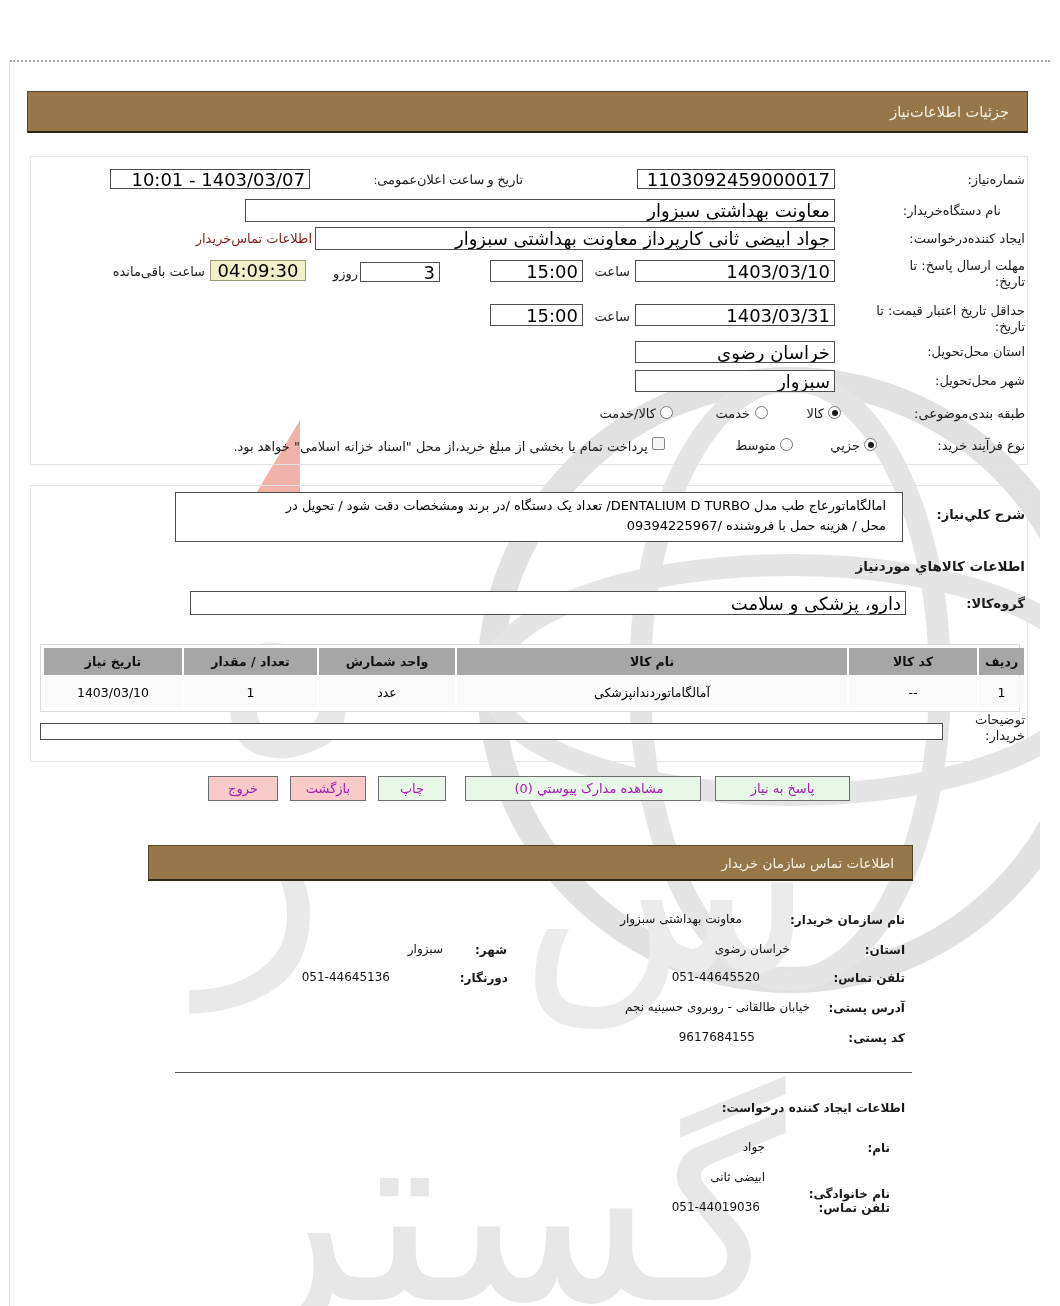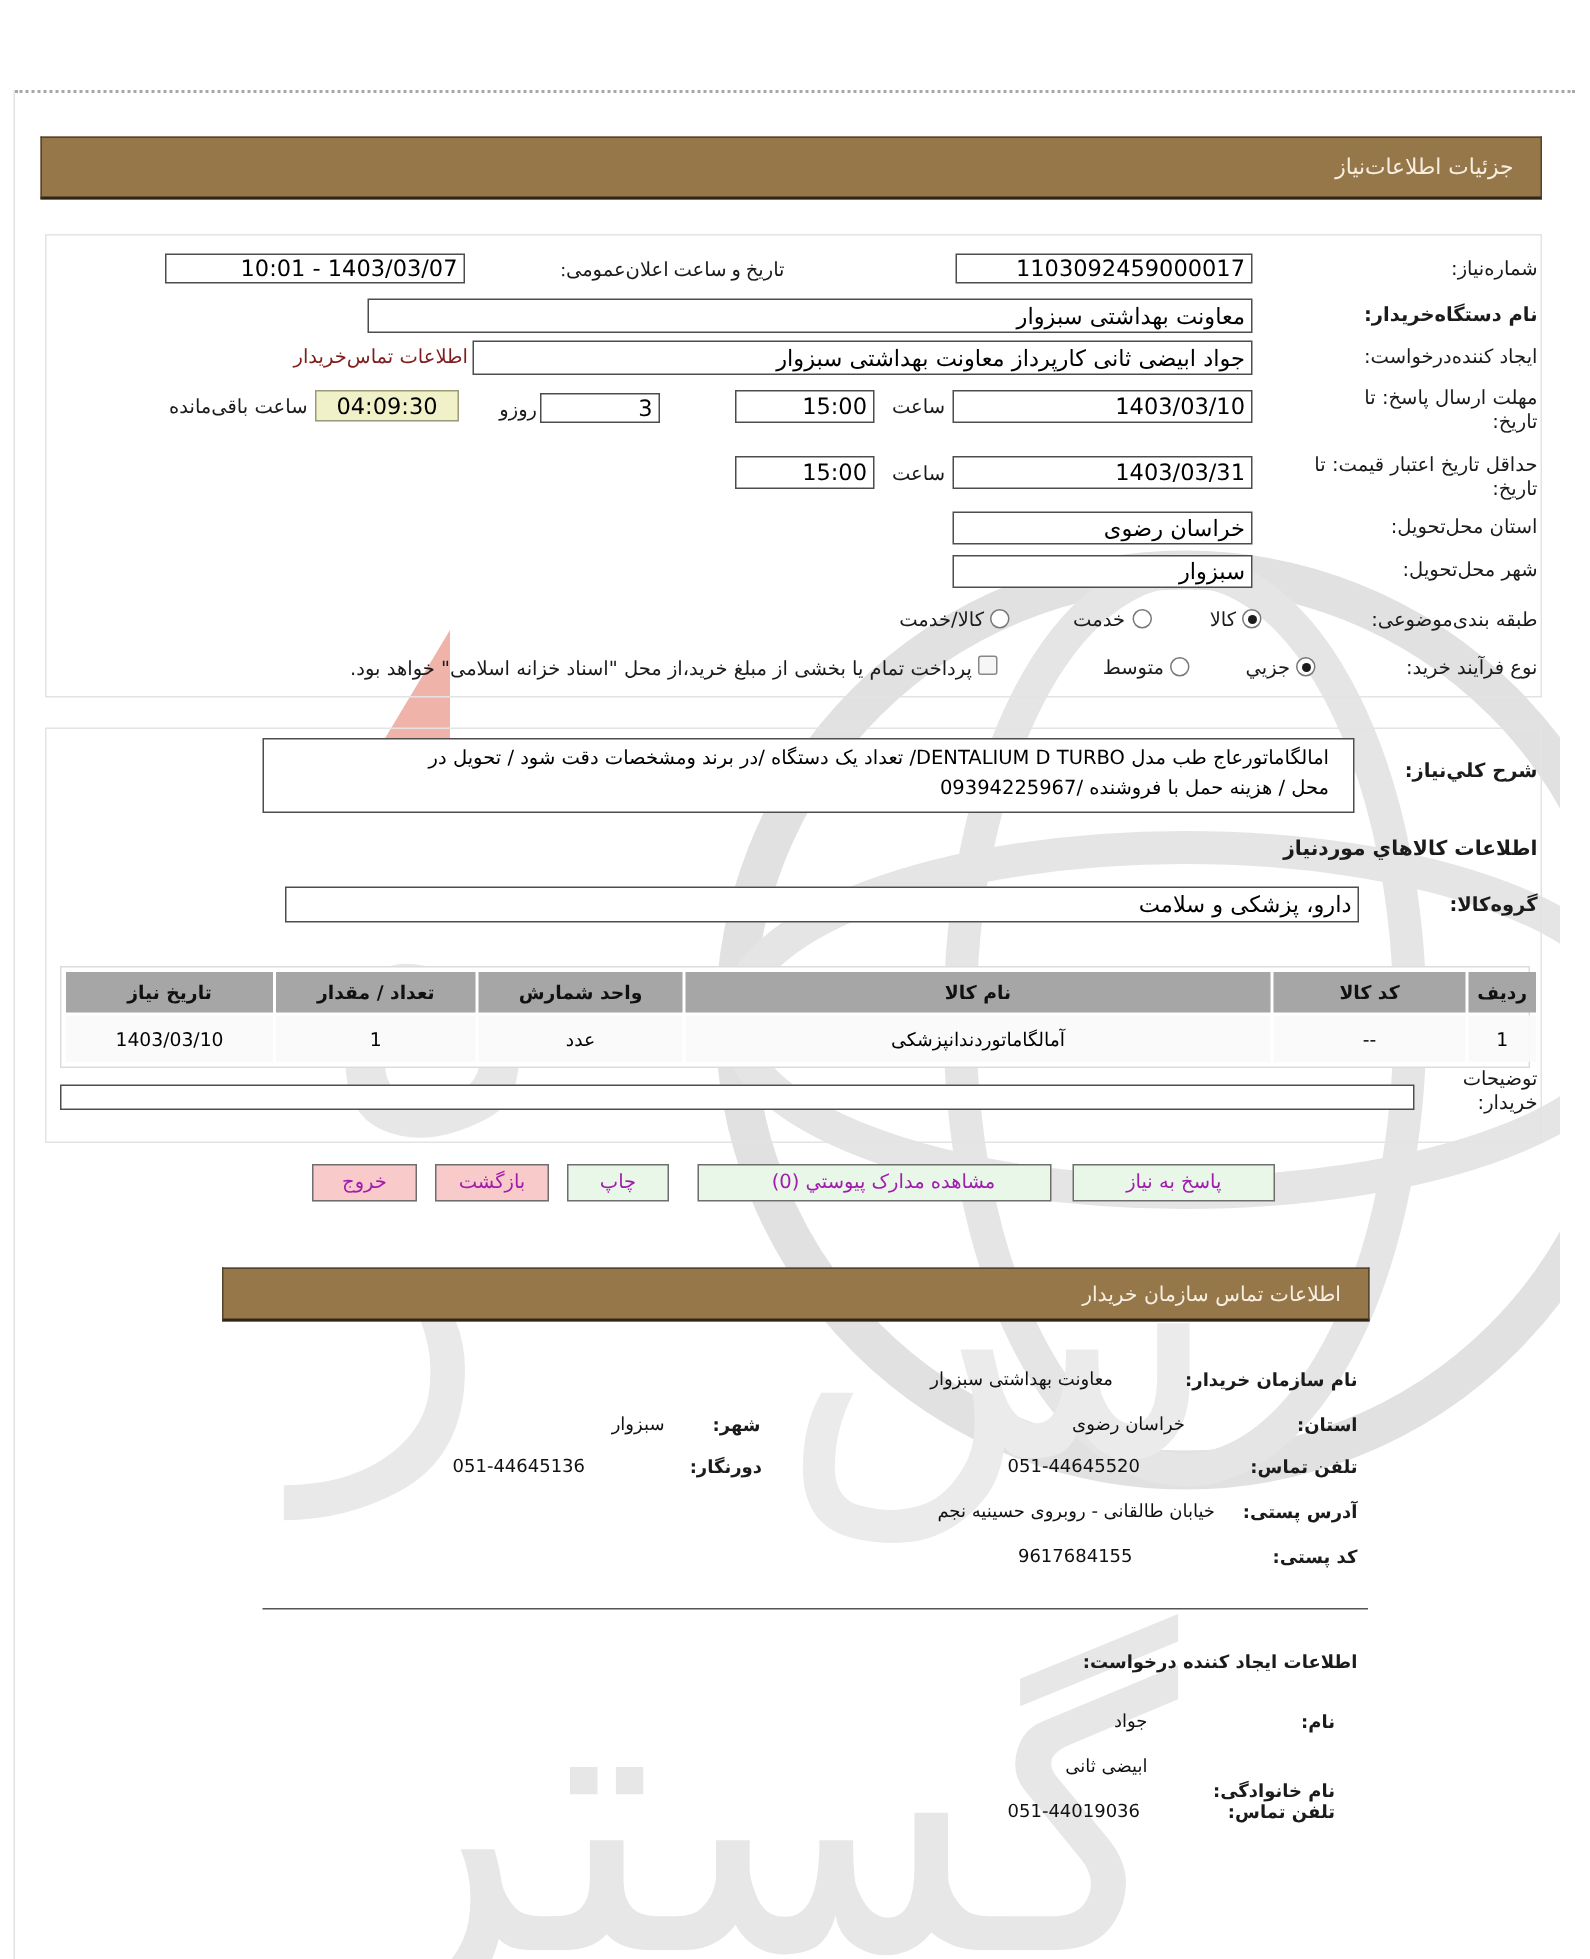--- a/index.html
+++ b/index.html
@@ -13,21 +13,21 @@
   .brownbar{background:#96774a;border:1px solid #55452a;border-bottom:2px solid #2e2618;color:#f7f0e2;
             direction:rtl;text-align:right;padding:0 18px;display:flex;align-items:center;justify-content:flex-start;
             font-size:14.5px;z-index:2;}
   
   .section{border:1px solid #e3e3e3;background:transparent;z-index:1;}
   
   .lbl{direction:rtl;text-align:right;font-size:13px;color:#1b1b1b;line-height:16px;z-index:3;}
   .lbl.b{font-weight:bold;}
   .lbl.small{font-size:12px;}
   
-  .ibox{border:1px solid #4d4d4d;background:#fff;font-family:"DejaVu Sans",sans-serif;font-size:15px;
+  .ibox{border:1px solid #4d4d4d;background:#fff;font-family:"DejaVu Sans",sans-serif;font-size:18px;
         padding:1px 4px;z-index:3;box-sizing:border-box;}
   .ibox.rtl{direction:rtl;text-align:right;}
   .ibox.num{direction:ltr;text-align:right;}
   .ibox.beige{background:#f0f0c9;border-color:#9a9a77;text-align:center;}
   .multibox{border:1px solid #4d4d4d;background:#fff;direction:rtl;text-align:right;font-size:13px;
             line-height:20px;padding:3px 16px;z-index:3;}
   
   .radio{width:13px;height:13px;border:1px solid #777;border-radius:50%;background:#fff;z-index:3;}
   .radio.checked::after{content:"";display:block;width:6px;height:6px;border-radius:50%;background:#1c1c1c;margin:2.5px auto;}
   .checkbox{width:13px;height:13px;border:1px solid #888;background:#f6f6f6;border-radius:2px;z-index:3;}
@@ -74,21 +74,21 @@
     <span>جزئیات اطلاعات‌نیاز</span>
   </div>
 
   <div class="abs section" style="left:30px;top:156px;width:998px;height:309px;"></div>
 
   <div class="abs lbl" style="left:845px;top:172px;width:180px;">شماره‌نیاز:</div>
   <input class="abs ibox num" style="left: 637px; top: 169px; width: 198px; height: 20px;" readonly="" value="1103092459000017">
   <div class="abs lbl" style="left:313px;top:172px;width:210px;font-family:Liberation Serif, serif;">تاریخ و ساعت اعلان‌عمومی:</div>
   <input class="abs ibox num" style="left: 110px; top: 169px; width: 200px; height: 20px;" readonly="" value="10:01 - 1403/03/07">
 
-  <div class="abs lbl" style="left:845px;top:203px;width:180px;font-weight:bold;">نام دستگاه‌خریدار:</div>
+  <div class="abs lbl" style="left:821px;top:203px;width:180px;">نام دستگاه‌خریدار:</div>
   <input class="abs ibox rtl" style="left: 245px; top: 199px; width: 590px; height: 23px;" readonly="" value="معاونت بهداشتی سبزوار">
 
   <div class="abs lbl" style="left:845px;top:231px;width:180px;">ایجاد کننده‌درخواست:</div>
   <input class="abs ibox rtl" style="left: 315px; top: 227px; width: 520px; height: 23px;" readonly="" value="جواد ابیضی ثانی کارپرداز معاونت بهداشتی سبزوار">
   <div class="abs link" style="left:170px;top:231px;width:142px;">اطلاعات تماس‌خریدار</div>
 
   <div class="abs lbl" style="left:845px;top:258px;width:180px;">
     <div>مهلت ارسال پاسخ: تا</div>
     <div>تاریخ:</div>
   </div>

